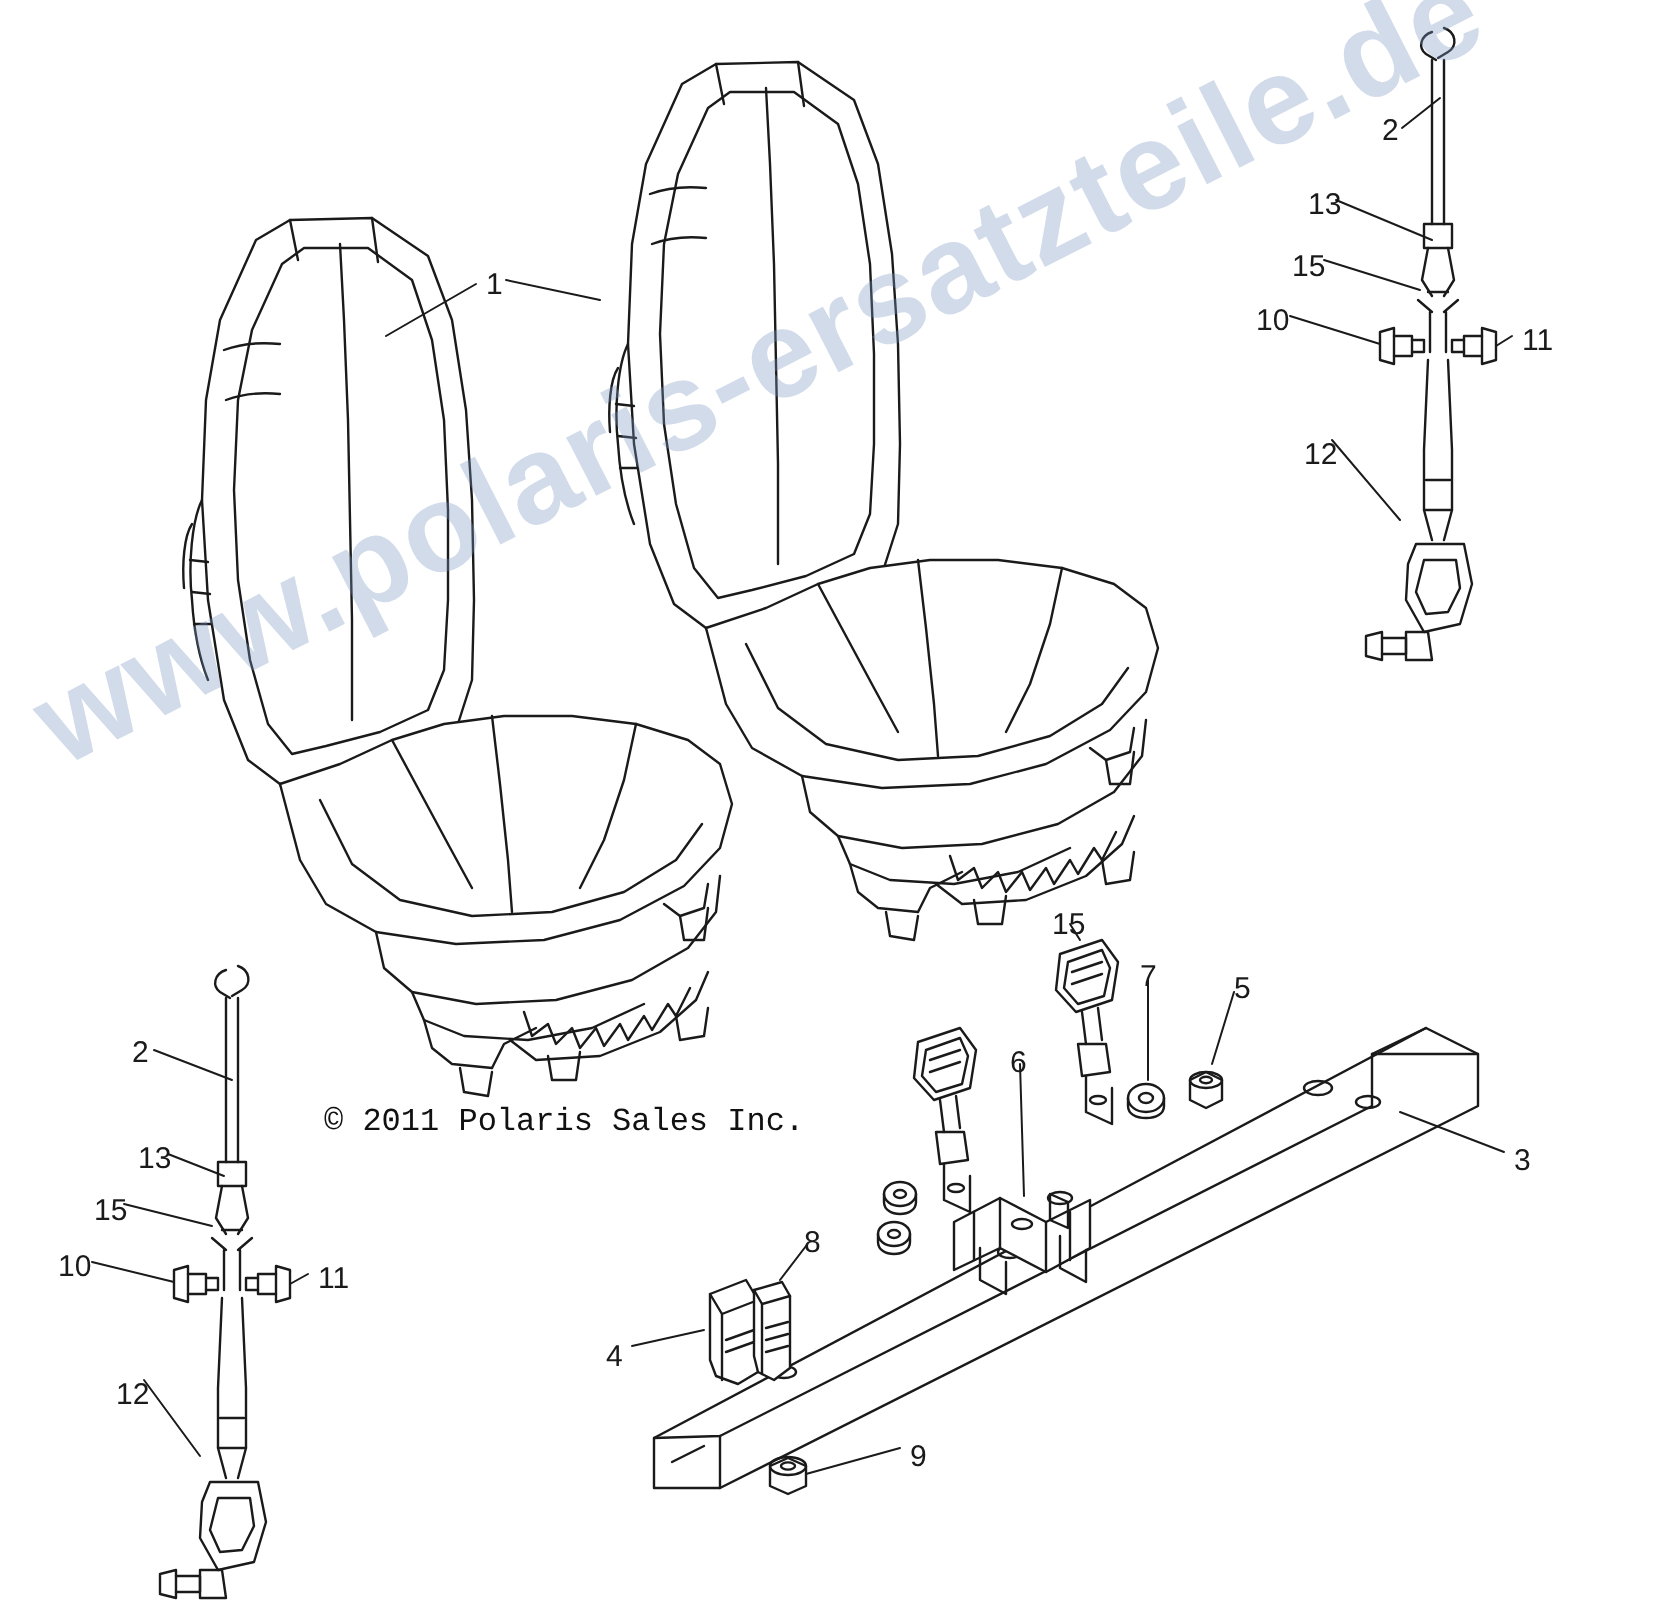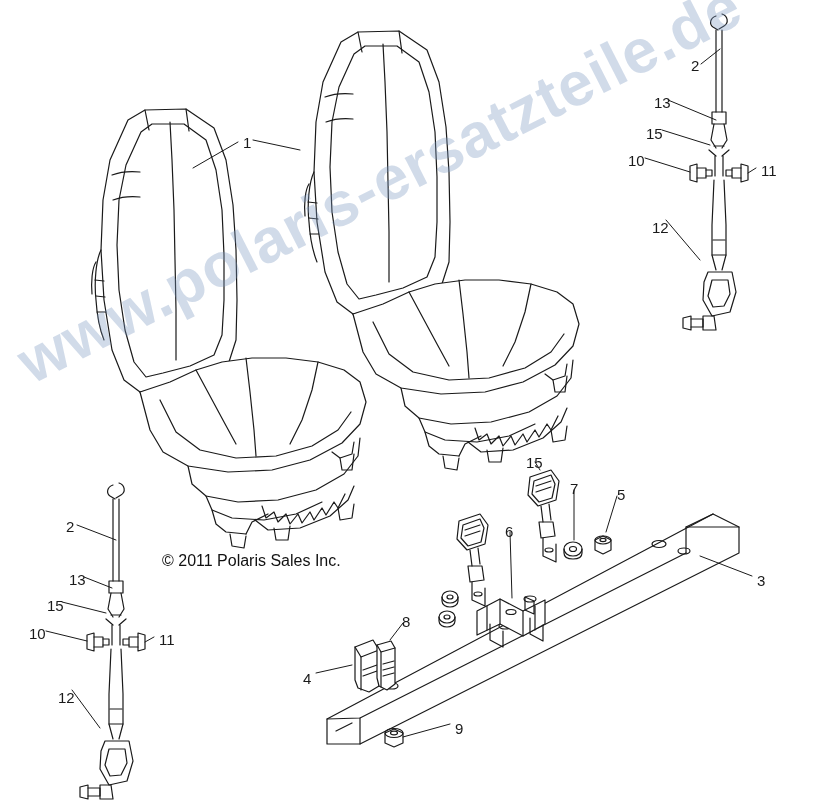--- a/index.html
+++ b/index.html
@@ -24,21 +24,21 @@
   .callout {
     position: absolute;
     font-family: "Liberation Sans", sans-serif;
     font-size: 15px;
     color: #1a1a1a;
     line-height: 1;
     white-space: nowrap;
   }
   .copyright {
     position: absolute;
-    font-family: Liberation Sans, sans-serif;
+    font-family: Liberation Mono, monospace;
     font-size: 16px;
     color: #111111;
     white-space: nowrap;
   }
   .watermark {
     position: absolute;
     left: 22px;
     top: 330px;
     width: 800px;
     font-family: "Liberation Sans", sans-serif;

